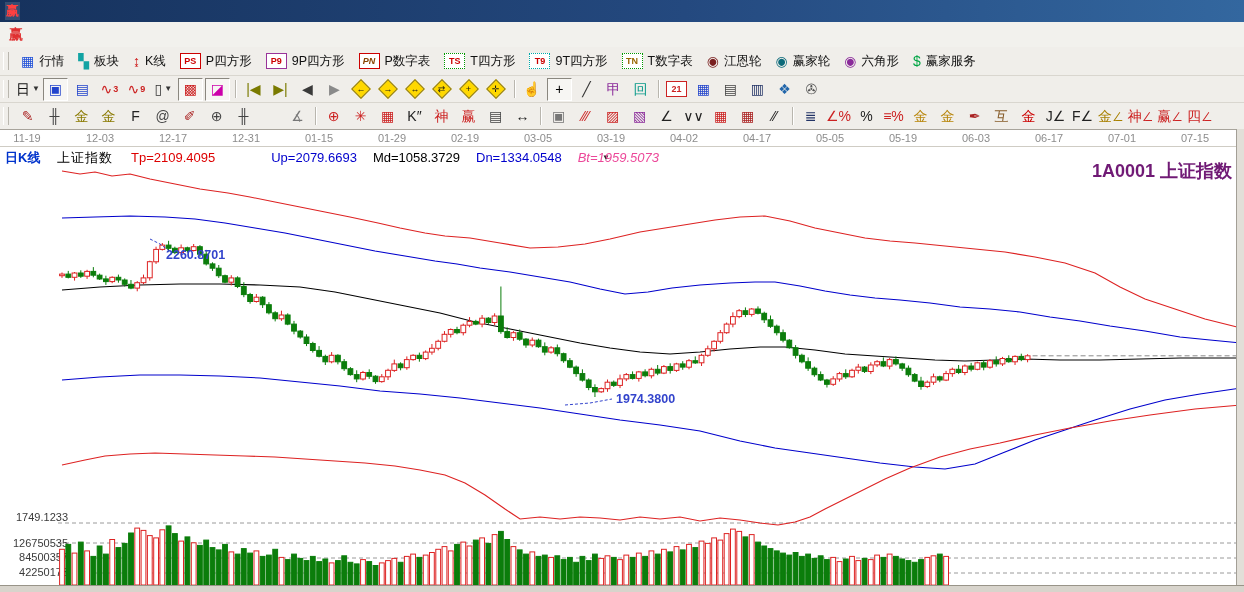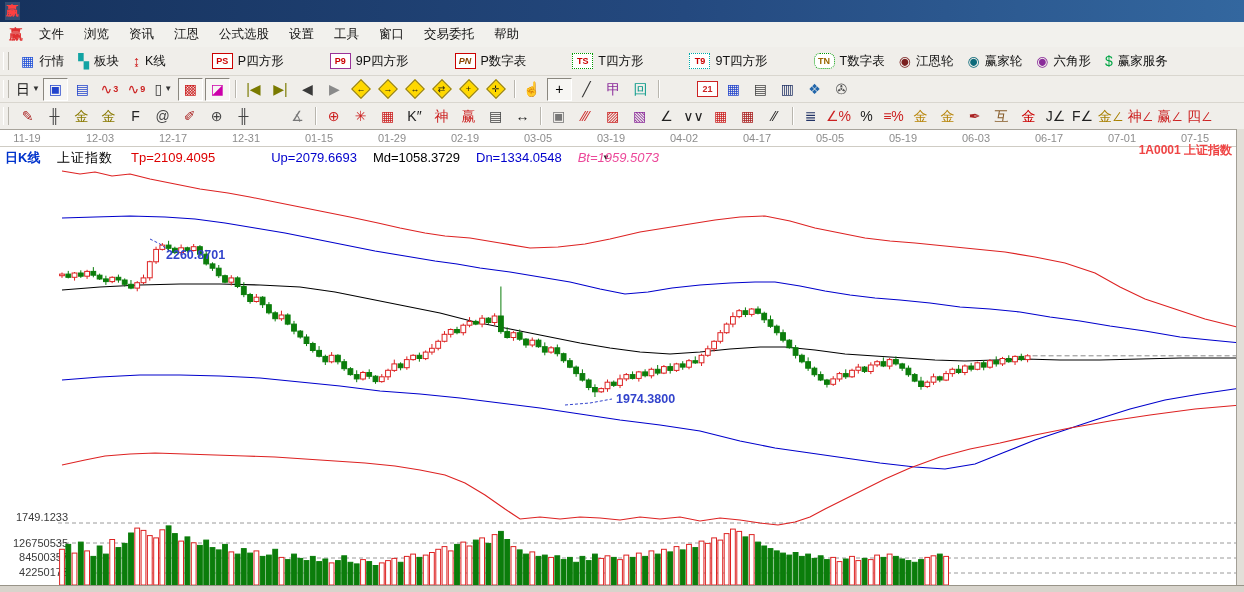--- a/index.html
+++ b/index.html
@@ -14,63 +14,51 @@
   .menubar .logo{color:#e03030;font-weight:bold;font-size:14px;margin:0 6px 0 9px;}
   .menu-item{padding:3px 10px;cursor:default;}
   .toolbar{position:absolute;left:0;width:1244px;background:#f0eeea;border-bottom:1px solid #d9d6cf;
     display:flex;align-items:center;}
   .t1{top:47px;height:28px;}
   .t2{top:76px;height:26px;}
   .t3{top:103px;height:26px;}
   .grip{width:4px;height:18px;border-left:1px solid #fff;border-right:1px solid #b9b6ae;margin:0 5px 0 3px;}
   .tbtn{display:flex;align-items:center;gap:5px;padding:2px 7px;font-size:12.5px;color:#111;cursor:default;}
   .sqicon{min-width:17px;height:14px;border:1px solid;background:#fff;font-weight:bold;font-size:9px;
-    display:flex;align-items:center;justify-content:center;padding:0 1px;margin-left:32px;}
+    display:flex;align-items:center;justify-content:center;padding:0 1px;}
   .gicon{font-size:14px;line-height:1;}
   .ibtn{min-width:23px;height:21px;margin:0 1px;display:flex;align-items:center;justify-content:center;
     font-size:13px;line-height:1;border:1px solid transparent;cursor:default;gap:1px;}
   .ibtn.pressed{border-color:#8a877f #fff #fff #8a877f;background:#f7f6f3;}
   .caret{font-size:8px;color:#333;margin-left:1px;}
   .sub{font-size:9px;font-weight:bold;}
   .diamond{width:12px;height:12px;background:#ffd800;border:1px solid #8a7a2a;transform:rotate(45deg);
     display:flex;align-items:center;justify-content:center;}
   .diamond>span{transform:rotate(-45deg);font-size:9px;color:#1a1a1a;line-height:1;}
   .divider{width:1px;height:18px;background:#b9b6ae;box-shadow:1px 0 0 #fff;margin:0 4px;}
   .chart{position:absolute;left:0;top:129px;width:1244px;height:456px;background:#fff;}
   .chart svg{position:absolute;left:0;top:0;}
   .ovl{position:absolute;white-space:nowrap;}
   .lbl-kline{left:5px;top:20px;color:#0033cc;font-size:13px;font-weight:bold;}
   .ind-row{left:57px;top:20px;font-size:13px;color:#000;}
   .ind-row b{font-weight:normal;margin-right:16px;}
   .ind-name{margin-right:18px;letter-spacing:1px;}
-  .lbl-symbol{right:12px;top:13px;color:#ef4444;font-size:12px;font-weight:bold;}
+  .lbl-symbol{right:12px;top:30px;color:#701a75;font-size:18px;font-weight:bold;}
   .rstrip{position:absolute;right:0;top:129px;width:7px;height:456px;background:#e2dfd8;border-left:1px solid #a39f96;}
   .statusbar{position:absolute;left:0;top:585px;width:1244px;height:7px;background:#d8d4cc;border-top:1px solid #989488;}
 </style>
 </head>
 <body>
 
 <div class="titlebar">
   <span class="logo">赢</span>
 </div>
 
 <div class="menubar">
   <span class="logo">赢</span>
-  <div id="menu-items" style="display:flex">
-      <div class="menu-item">文件</div>
-      <div class="menu-item">浏览</div>
-      <div class="menu-item">资讯</div>
-      <div class="menu-item">江恩</div>
-      <div class="menu-item">公式选股</div>
-      <div class="menu-item">设置</div>
-      <div class="menu-item">工具</div>
-      <div class="menu-item">窗口</div>
-      <div class="menu-item">交易委托</div>
-      <div class="menu-item">帮助</div>
-    </div>
 </div>
 
 <div class="toolbar t1" id="toolbar-main">
     <div class="grip"></div>
     <div class="tbtn">
       <span class="gicon" style="color: rgb(29, 78, 216);">▦</span>
       <span>行情</span>
     </div>
     <div class="tbtn">
       <span class="gicon" style="color: rgb(18, 163, 163);">▚</span>
@@ -94,21 +82,21 @@
     </div>
     <div class="tbtn">
       <span class="sqicon" style="border-color: rgb(0, 153, 0); color: rgb(204, 0, 0); border-style: dotted;">TS</span>
       <span>T四方形</span>
     </div>
     <div class="tbtn">
       <span class="sqicon" style="border-color: rgb(0, 170, 170); color: rgb(204, 0, 0); border-style: dotted;">T9</span>
       <span>9T四方形</span>
     </div>
     <div class="tbtn">
-      <span class="sqicon" style="border-color: rgb(0, 153, 0); color: rgb(153, 102, 0); border-style: dotted; border-radius: 6px;">TN</span>
+      <span class="sqicon" style="border-color: rgb(0, 153, 0); color: rgb(153, 102, 0); border-style: dotted;">TN</span>
       <span>T数字表</span>
     </div>
     <div class="tbtn">
       <span class="gicon" style="color: rgb(122, 31, 31);">◉</span>
       <span>江恩轮</span>
     </div>
     <div class="tbtn">
       <span class="gicon" style="color: rgb(12, 106, 122);">◉</span>
       <span>赢家轮</span>
     </div>

